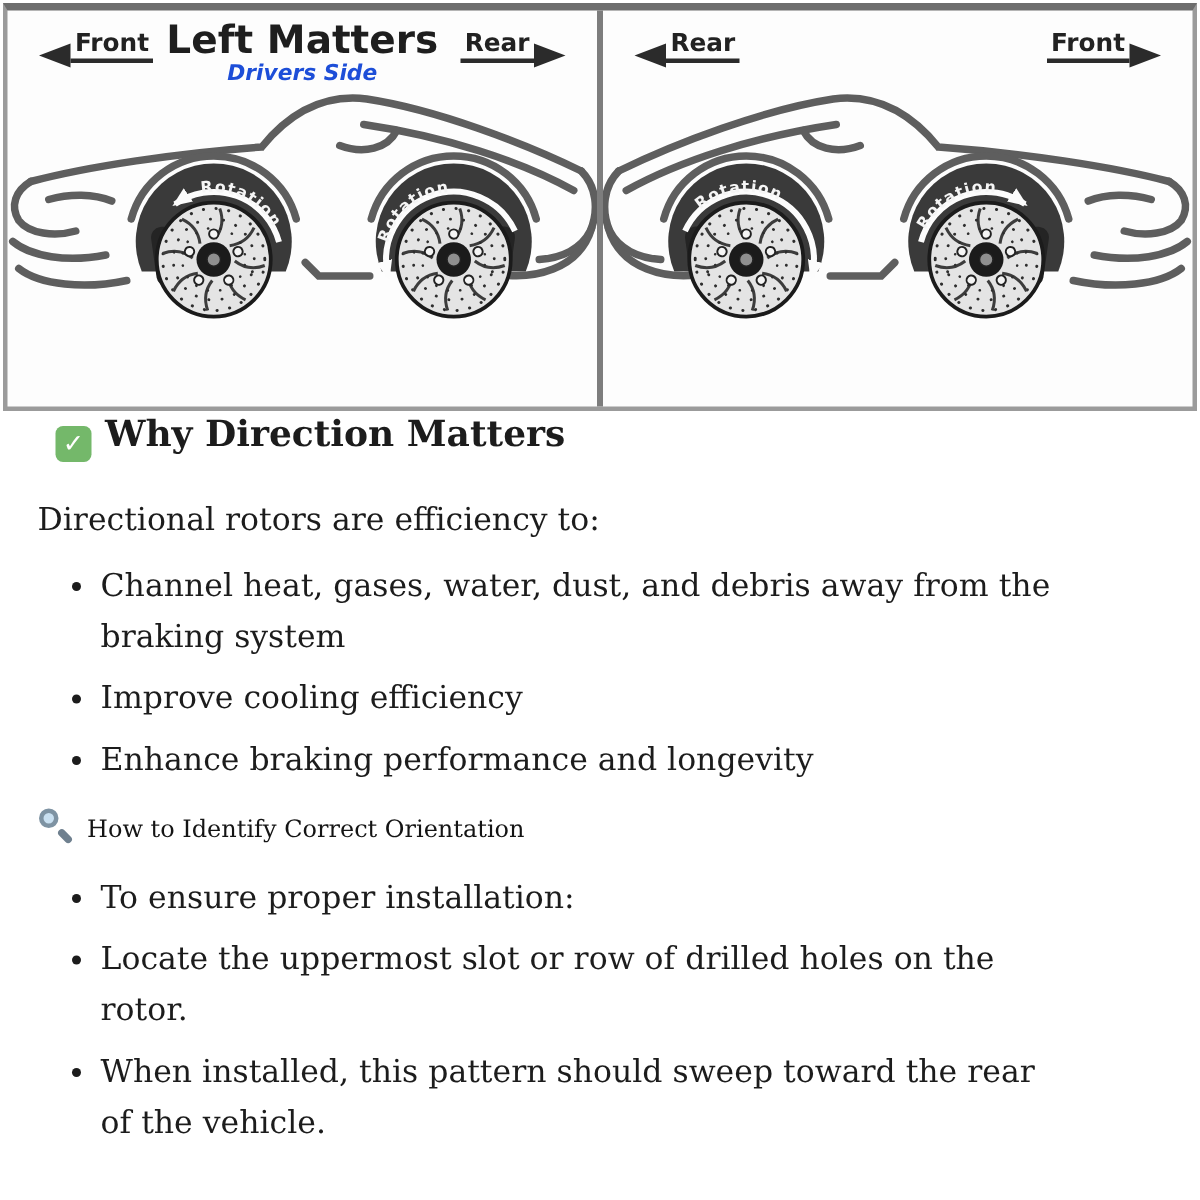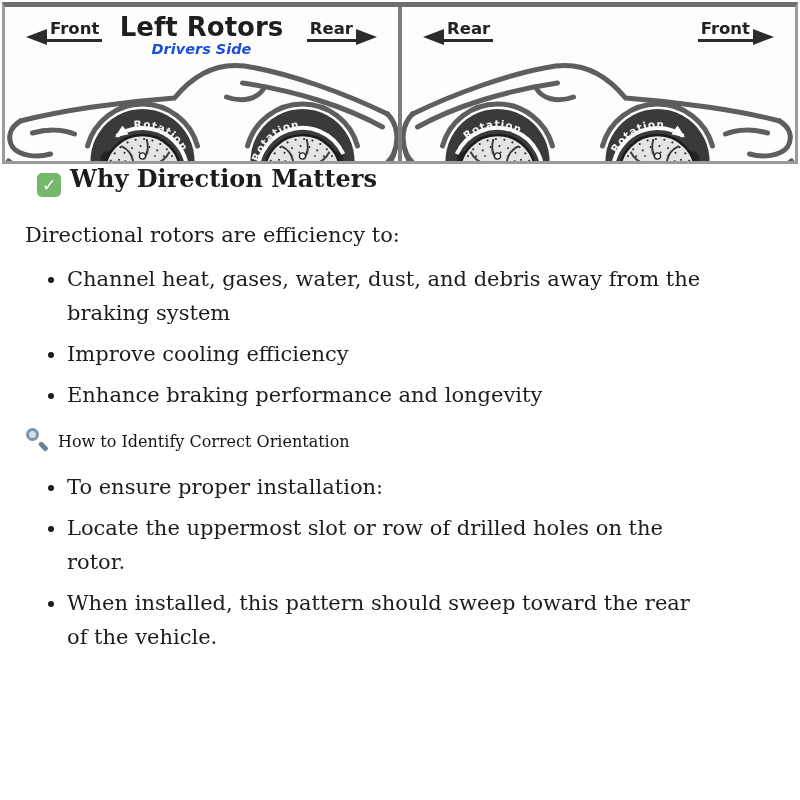--- a/index.html
+++ b/index.html
@@ -6,21 +6,21 @@
   html,body { width:800px; background:#fff; }
   body { font-family:"DejaVu Serif", serif; color:#1c1c1c; overflow:hidden; }
 
   
   .figure {
     margin:2px 2px 0 2px;
     display:flex;
     border:3px solid #9b9b9b;
     border-top:5px solid #6e6e6e;
     background:#fdfdfd;
-    height:162px;
+    height:272px;
   }
   .panel { flex:1 1 0; position:relative; overflow:hidden; }
   .panel + .panel { border-left:4px solid #7d7d7d; }
   .panel-hdr { position:relative; height:50px; font-family:"DejaVu Sans", sans-serif; }
   .titles { position:absolute; left:0; right:0; top:7px; text-align:center; line-height:1; }
   .ptitle { font-size:26px; font-weight:bold; color:#1e1e1e; }
   .psub { font-size:14.5px; font-weight:bold; font-style:italic; color:#1d4ed8; margin-top:2px;text-align:center; }
   .dir {
     position:absolute; top:13px;
     font-size:16.5px; font-weight:bold; color:#222;
@@ -69,21 +69,21 @@
 </style>
 </head>
 <body>
 
 <div class="figure">
 
   <section class="panel">
     <div class="panel-hdr">
       <span class="dir at-left arr-left">Front</span>
       <div class="titles">
-        <div class="ptitle">Left Rotors</div>
+        <div class="ptitle">Left Matters</div>
         <div class="psub">Drivers Side</div>
       </div>
       <span class="dir at-right arr-right">Rear</span>
     </div>
 
     <svg class="car-svg" viewBox="0 0 390 163">
       <defs>
         <marker id="ah" viewBox="0 0 12 10" markerWidth="13" markerHeight="11" refX="10" refY="5" orient="auto-start-reverse" markerUnits="userSpaceOnUse">
           <path d="M0 0 L12 5 L0 10 Z" fill="#fcfcfc"></path>
         </marker>

